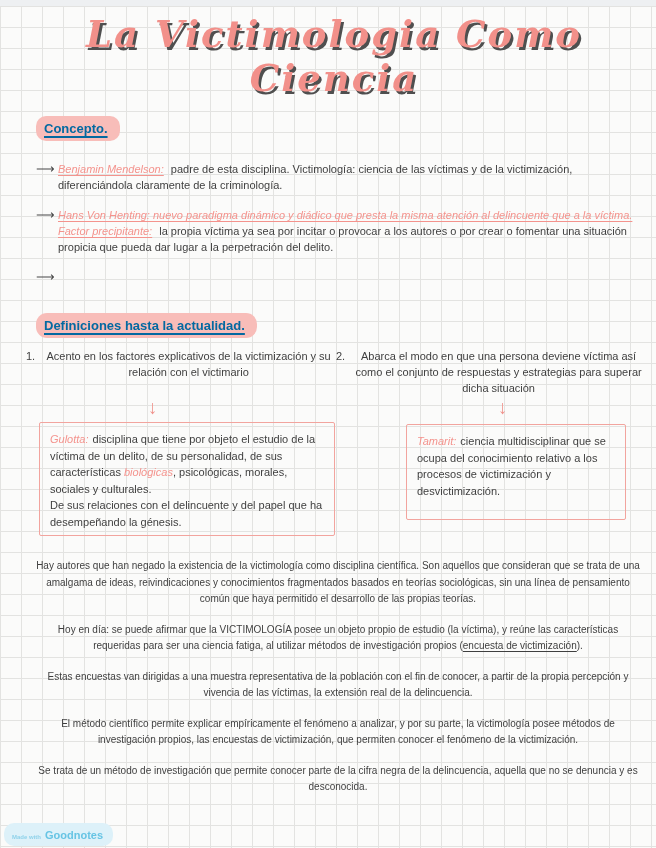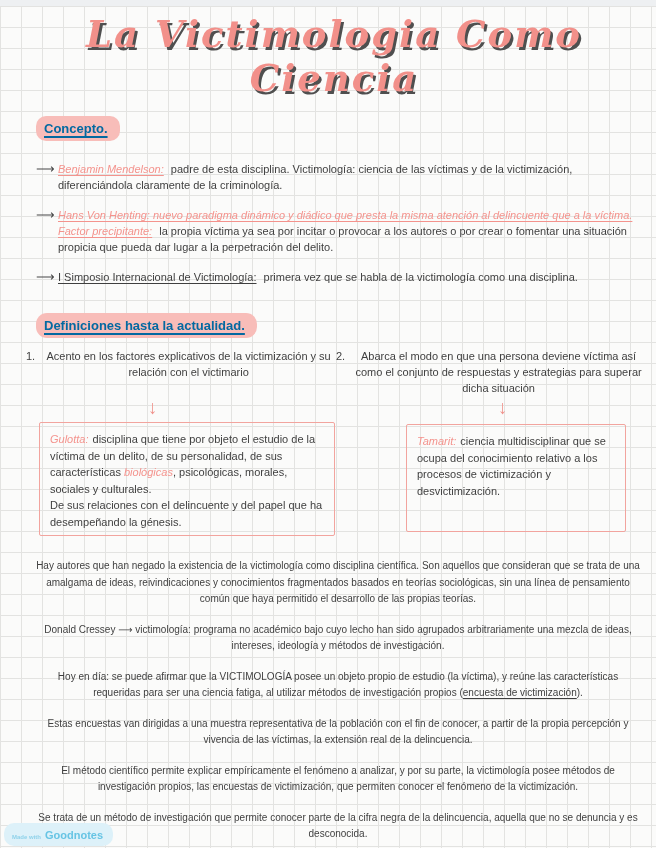--- a/index.html
+++ b/index.html
@@ -83,21 +83,21 @@
   .boxes-row { position: relative; height: 122px; }
   .def-box {
     position: absolute;
     border: 1.6px solid #f2a49e;
     border-radius: 2px;
     padding: 8px 10px;
     font-size: 11px;
     line-height: 16.5px;
   }
   .box-1 { left: 27px; top: 0; width: 296px; height: 114px; }
-  .box-2 { left: 394px; top: 2px; width: 220px; height: 108px; }
+  .box-2 { left: 394px; top: 2px; width: 220px; height: 96px; }
   .paragraphs { margin: 14px 16px 0 24px; }
   .para { font-size: 10px; line-height: 16.5px; margin-bottom: 14px; text-align: center; }
   .goodnotes {
     position: absolute;
     left: 4px;
     bottom: 8px;
     background: #ddf1f9;
     border-radius: 10px;
     padding: 2px 10px 3px 8px;
     white-space: nowrap;
@@ -139,24 +139,20 @@
       <span class="b-arrow">⟶</span>
       <div class="b-body">
         <span class="pink u lead">Hans Von Henting: nuevo paradigma dinámico y diádico que presta la misma atención al delincuente que a la víctima.</span>
         <span class="pink u lead">Factor precipitante:</span>
         <span>la propia víctima ya sea por incitar o provocar a los autores o por crear o fomentar una situación propicia que pueda dar lugar a la perpetración del delito.</span>
       </div>
     </div>
 
     <div class="bullet">
       <span class="b-arrow">⟶</span>
-      <div class="b-body">
-        <span class="u lead">I Simposio Internacional de Victimología:</span>
-        <span>primera vez que se habla de la victimología como una disciplina.</span>
-      </div>
     </div>
 
   </div>
 
   <div class="badge badge-defs">
     <span class="badge-text">Definiciones hasta la actualidad.</span>
   </div>
 
   <div class="defs-row">
     <div class="def-item def-item-1">
@@ -180,21 +176,20 @@
       <span class="pink">biológicas</span><span>, psicológicas, morales, sociales y culturales.</span>
       <div>De sus relaciones con el delincuente y del papel que ha desempeñando la génesis.</div>
     </div>
     <div class="def-box box-2">
       <span class="pink lead">Tamarit:</span><span>ciencia multidisciplinar que se ocupa del conocimiento relativo a los procesos de victimización y desvictimización.</span>
     </div>
   </div>
 
   <div class="paragraphs">
     <p class="para">Hay autores que han negado la existencia de la victimología como disciplina científica. Son aquellos que consideran que se trata de una amalgama de ideas, reivindicaciones y conocimientos fragmentados basados en teorías sociológicas, sin una línea de pensamiento común que haya permitido el desarrollo de las propias teorías.</p>
-    <p class="para">Donald Cressey ⟶ victimología: programa no académico bajo cuyo lecho han sido agrupados arbitrariamente una mezcla de ideas, intereses, ideología y métodos de investigación.</p>
     <p class="para"><span>Hoy en día: se puede afirmar que la VICTIMOLOGÍA posee un objeto propio de estudio (la víctima), y reúne las características requeridas para ser una ciencia fatiga, al utilizar métodos de investigación propios (</span><span class="u">encuesta de victimización</span><span>).</span></p>
     <p class="para">Estas encuestas van dirigidas a una muestra representativa de la población con el fin de conocer, a partir de la propia percepción y vivencia de las víctimas, la extensión real de la delincuencia.</p>
     <p class="para">El método científico permite explicar empíricamente el fenómeno a analizar, y por su parte, la victimología posee métodos de investigación propios, las encuestas de victimización, que permiten conocer el fenómeno de la victimización.</p>
     <p class="para">Se trata de un método de investigación que permite conocer parte de la cifra negra de la delincuencia, aquella que no se denuncia y es desconocida.</p>
 
   </div>
 
   <div class="goodnotes">
     <span class="gn-made">Made with</span><span class="gn-app">Goodnotes</span>
   </div>

